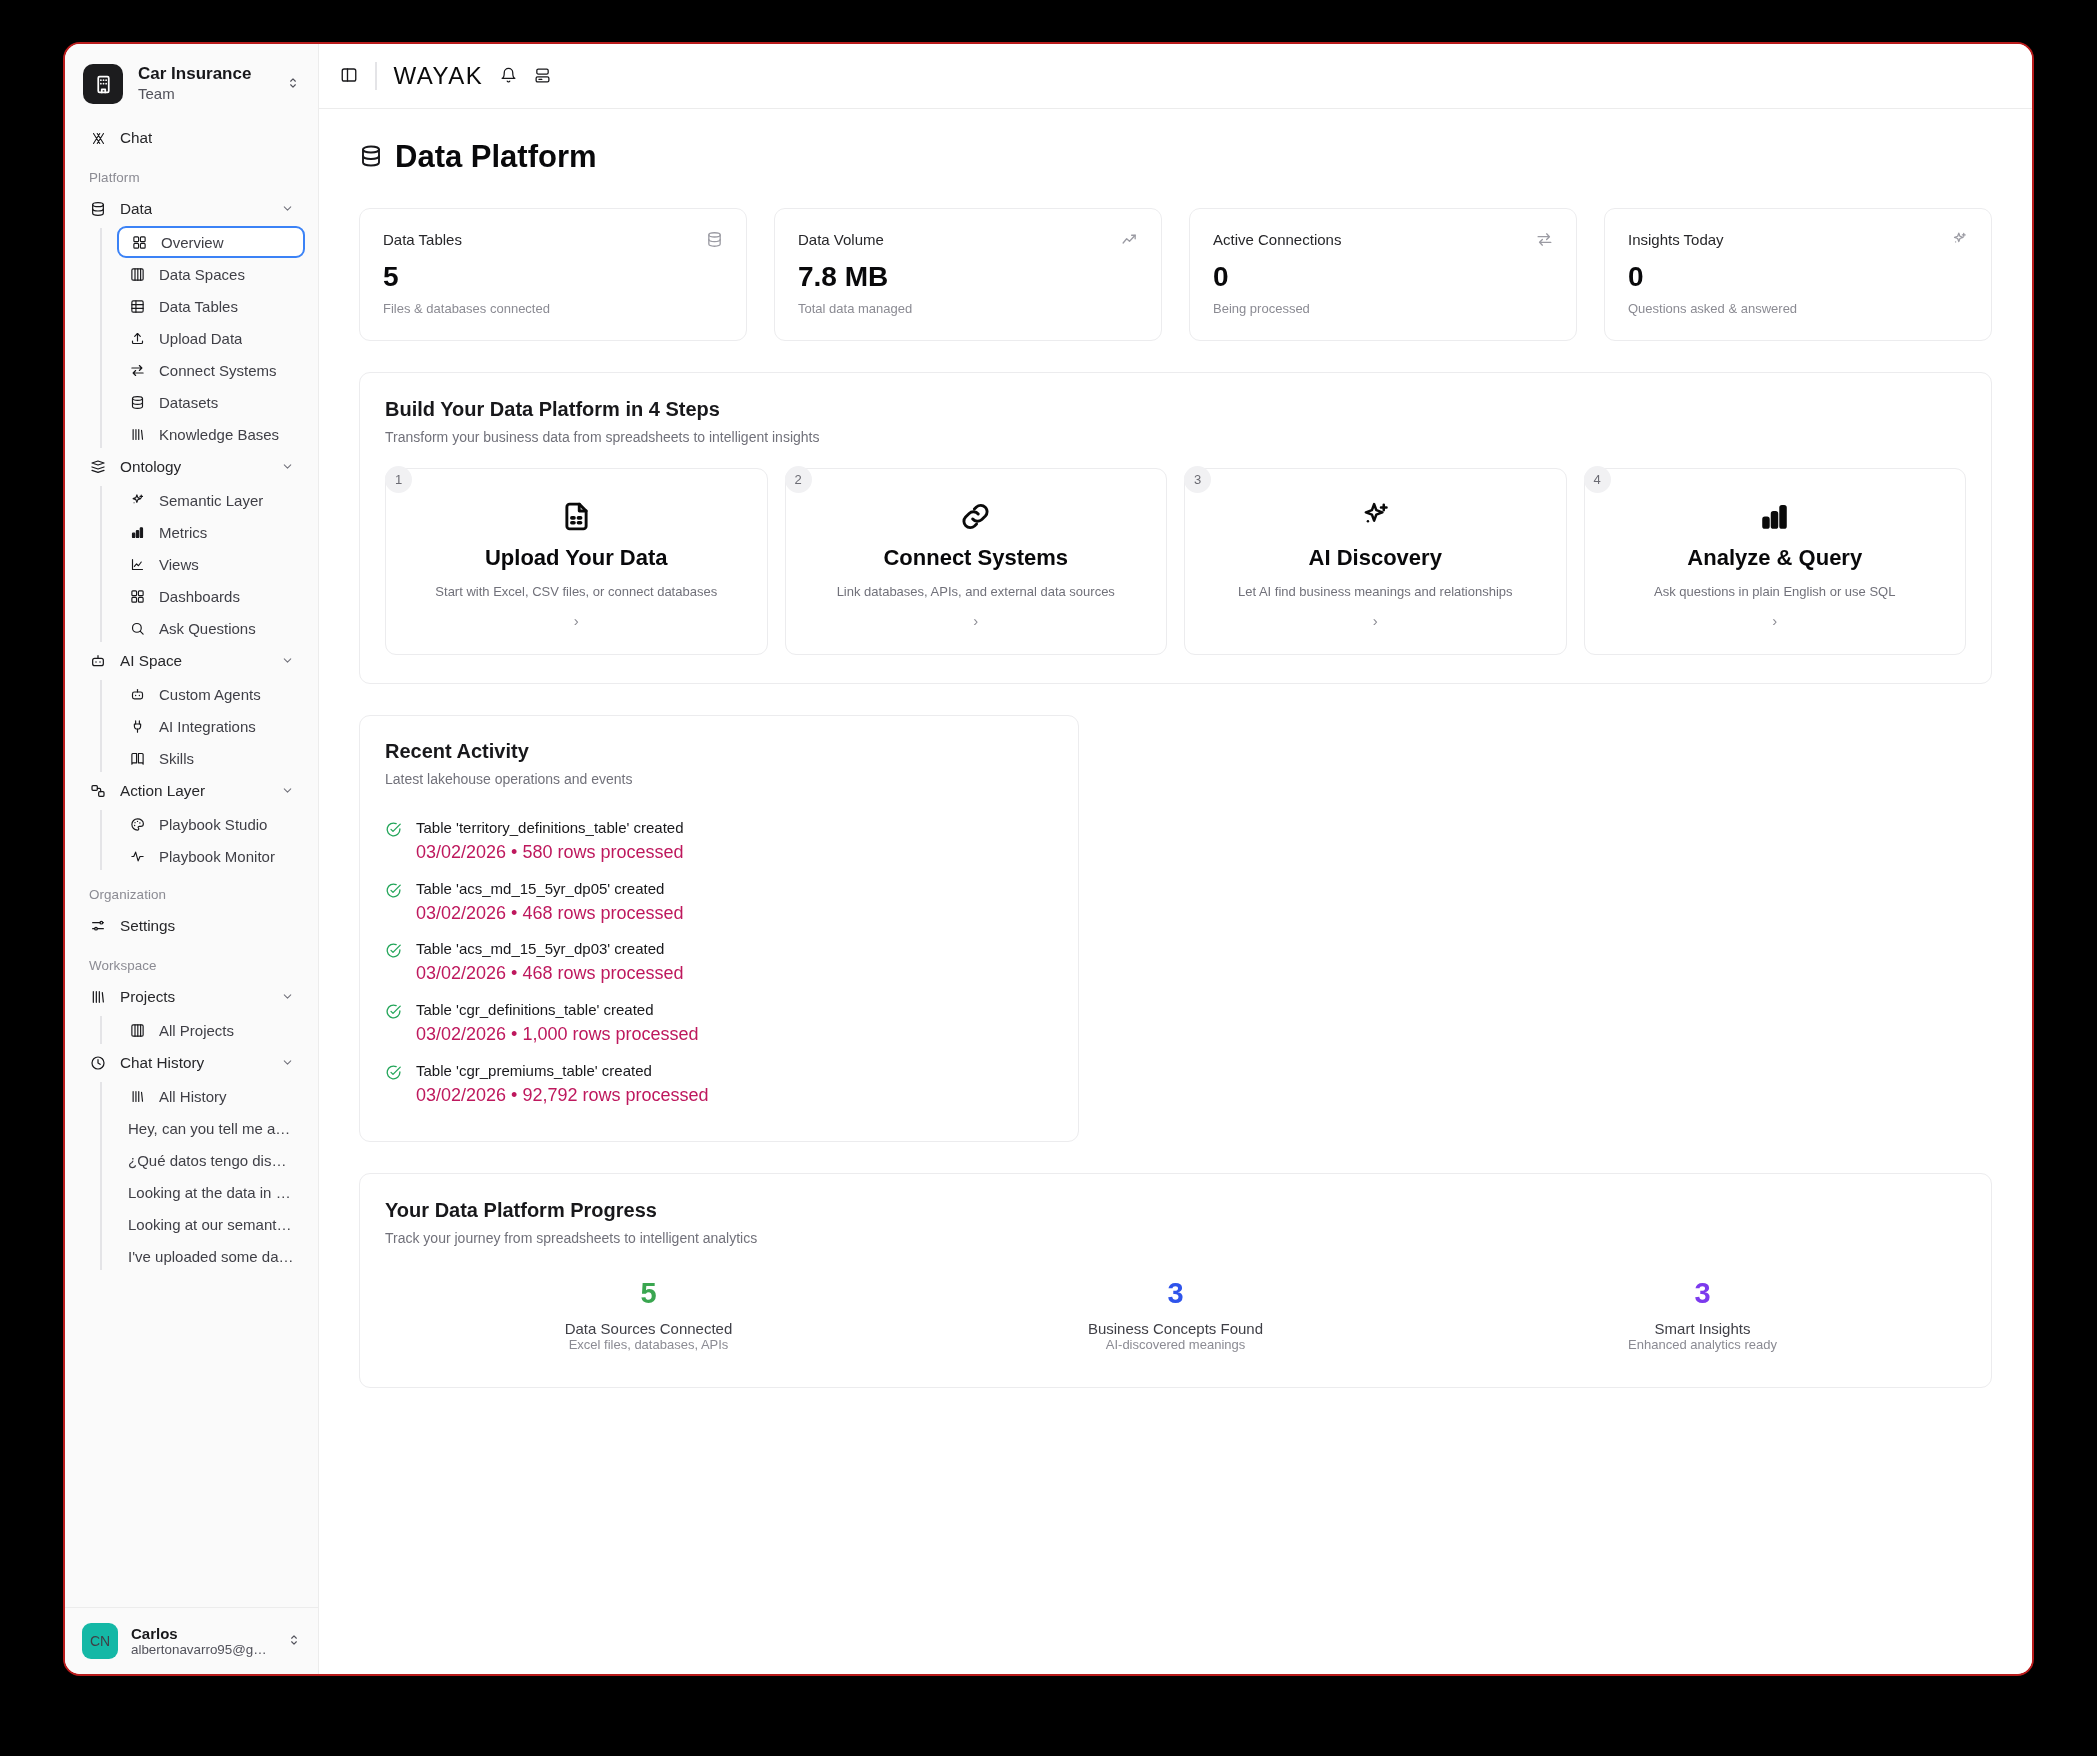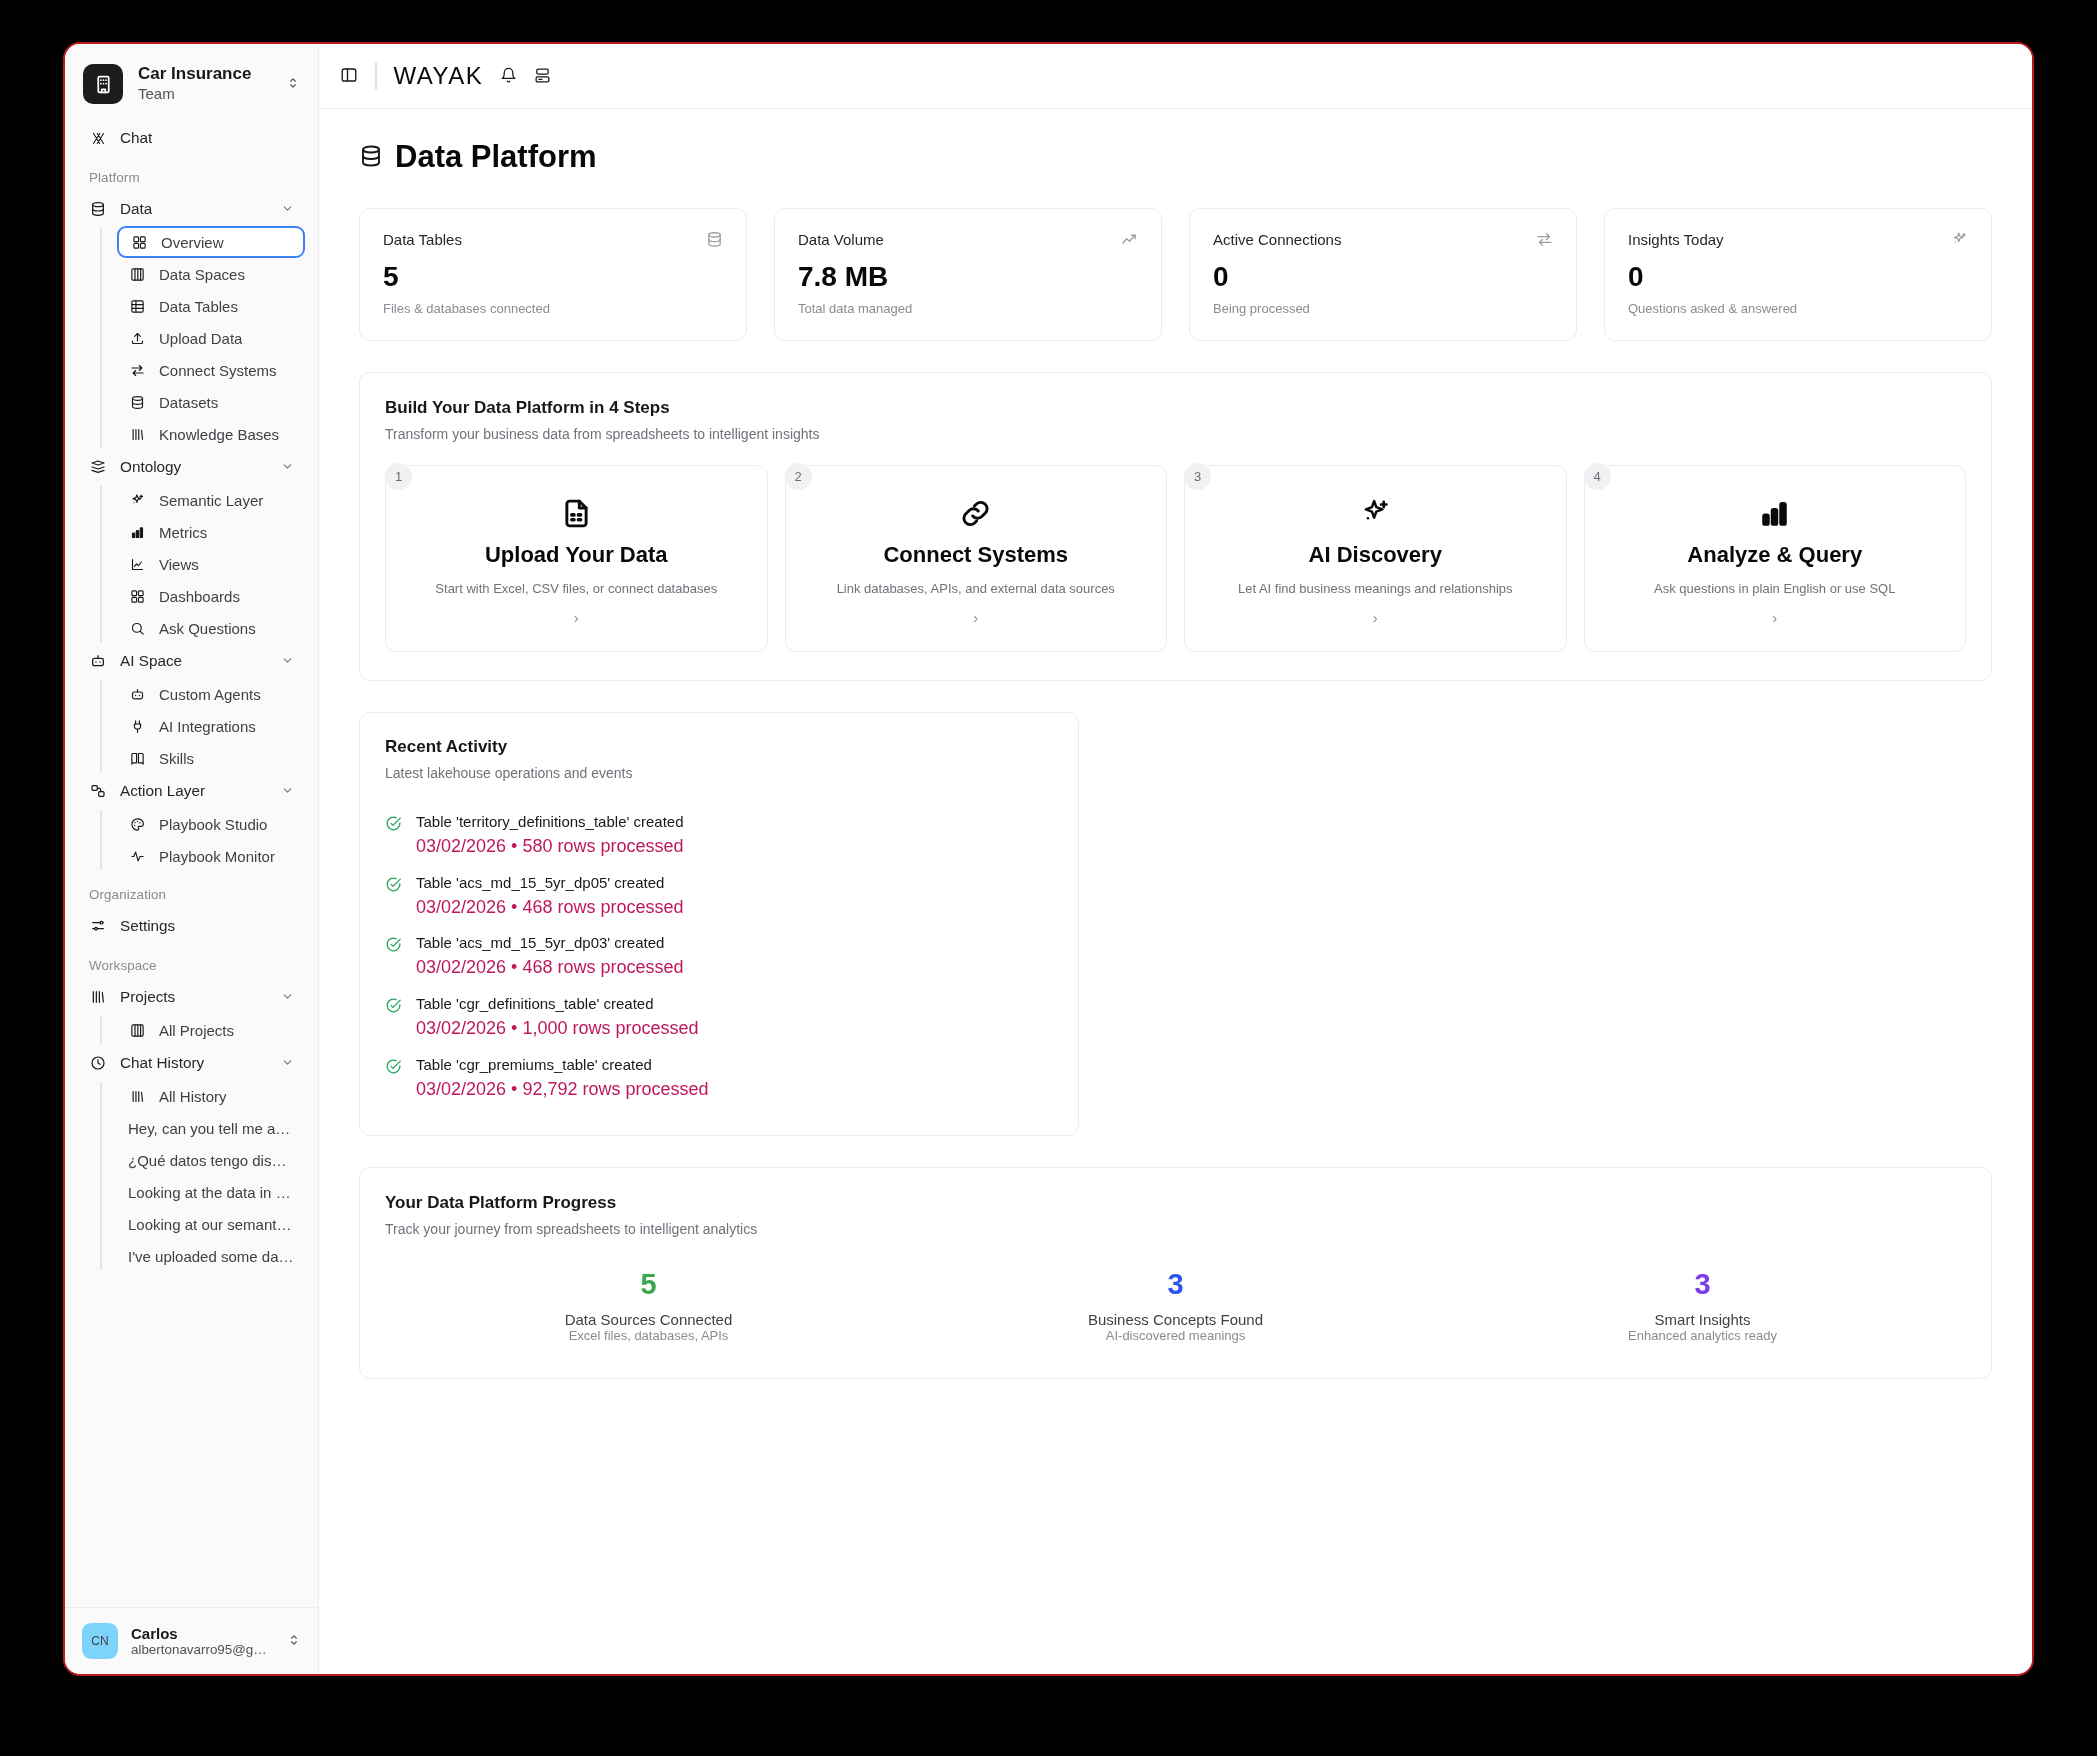--- a/index.html
+++ b/index.html
@@ -77,23 +77,23 @@
   }
   .chat-row .label { font-size: 15.3px; }
   .history-item { padding-left: 11px; }
   .history-item .label { font-size: 14.4px; color: #3f3f46; }
 
   .user-bar {
     border-top: 1.5px solid #ececec;
     padding: 15px 17px; display: flex; align-items: center; gap: 13px;
   }
   .avatar {
-    width: 36px; height: 36px; border-radius: 9px; background: #7dd3fc;
+    width: 36px; height: 36px; border-radius: 9px; background: #14b8a6;
     display: flex; align-items: center; justify-content: center;
-    font-size: 12px; color: #3f3f46; flex: 0 0 36px;
+    font-size: 14px; color: #3f3f46; flex: 0 0 36px;
   }
   .user-text { flex: 1; min-width: 0; }
   .user-name { font-size: 15px; font-weight: 700; color: #18181b; }
   .user-mail { font-size: 13.4px; color: #52525b; white-space: nowrap; overflow: hidden; text-overflow: ellipsis; }
 
   
   .main { flex: 1; display: flex; flex-direction: column; background: #fff; min-width: 0; }
   .topbar {
     height: 65px; flex: 0 0 65px;
     border-bottom: 1.5px solid #ececec;
@@ -116,21 +116,21 @@
     background: #fff; border: 1.5px solid #ececee; border-radius: 11px;
   }
   .stat-card { padding: 22px 23px 24px 23px; }
   .stat-head { display: flex; align-items: flex-start; justify-content: space-between; }
   .stat-label { font-size: 15px; color: #27272a; font-weight: 400; }
   .stat-ico { color: #9b9ba3; }
   .stat-value { font-size: 28px; font-weight: 700; color: #09090b; margin-top: 12px; line-height: 1.05; }
   .stat-sub { font-size: 13px; color: #8b8b93; margin-top: 10px; }
 
   .steps-card { margin-top: 31px; padding: 25px 25px 28px 25px; }
-  .block-title { font-size: 17px; font-weight: 700; color: #18181b; }
+  .block-title { font-size: 20px; font-weight: 700; color: #18181b; }
   .block-sub { font-size: 14px; color: #71717a; margin-top: 8px; }
   .steps-grid {
     display: grid; grid-template-columns: repeat(4, 1fr);
     gap: 17px; margin-top: 23px;
   }
   .step {
     position: relative; border: 1.5px solid #ececee; border-radius: 11px;
     padding: 31px 17px 25px 17px; text-align: center;
     background: #fff; cursor: pointer;
   }

